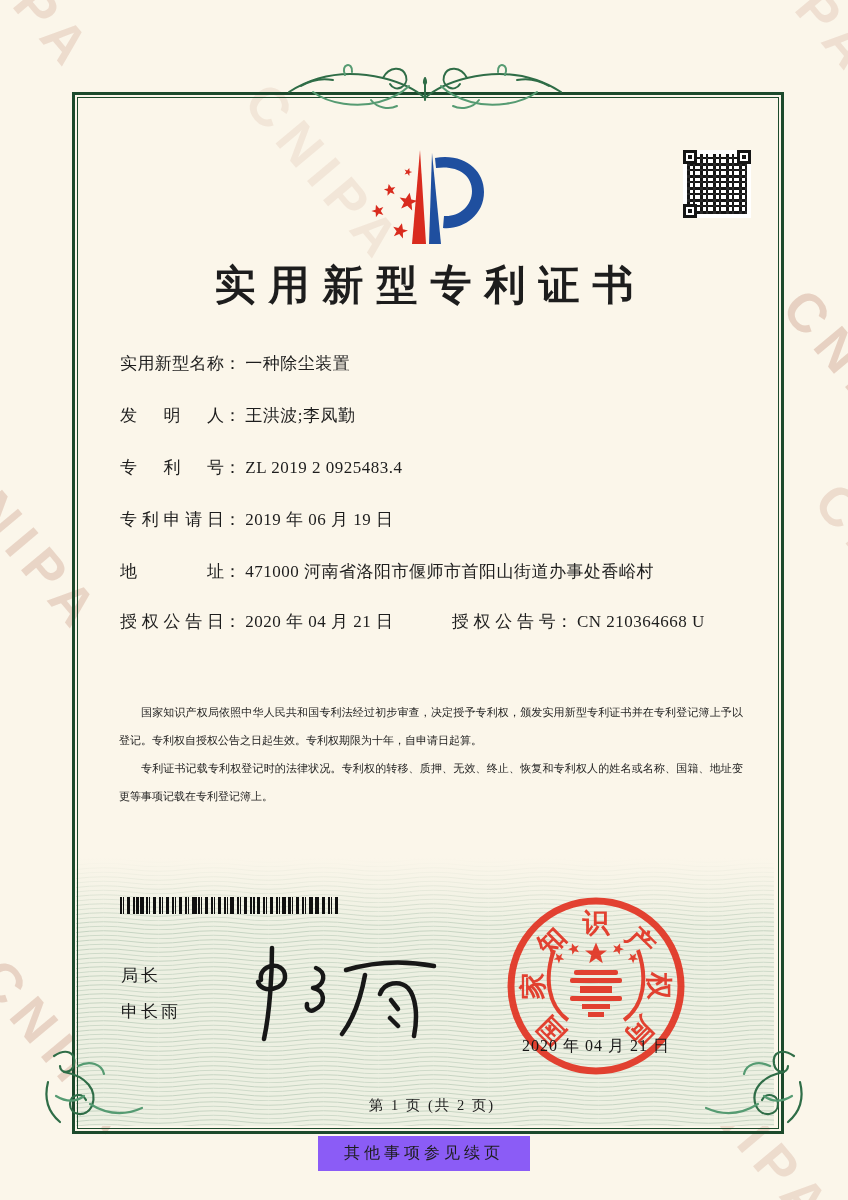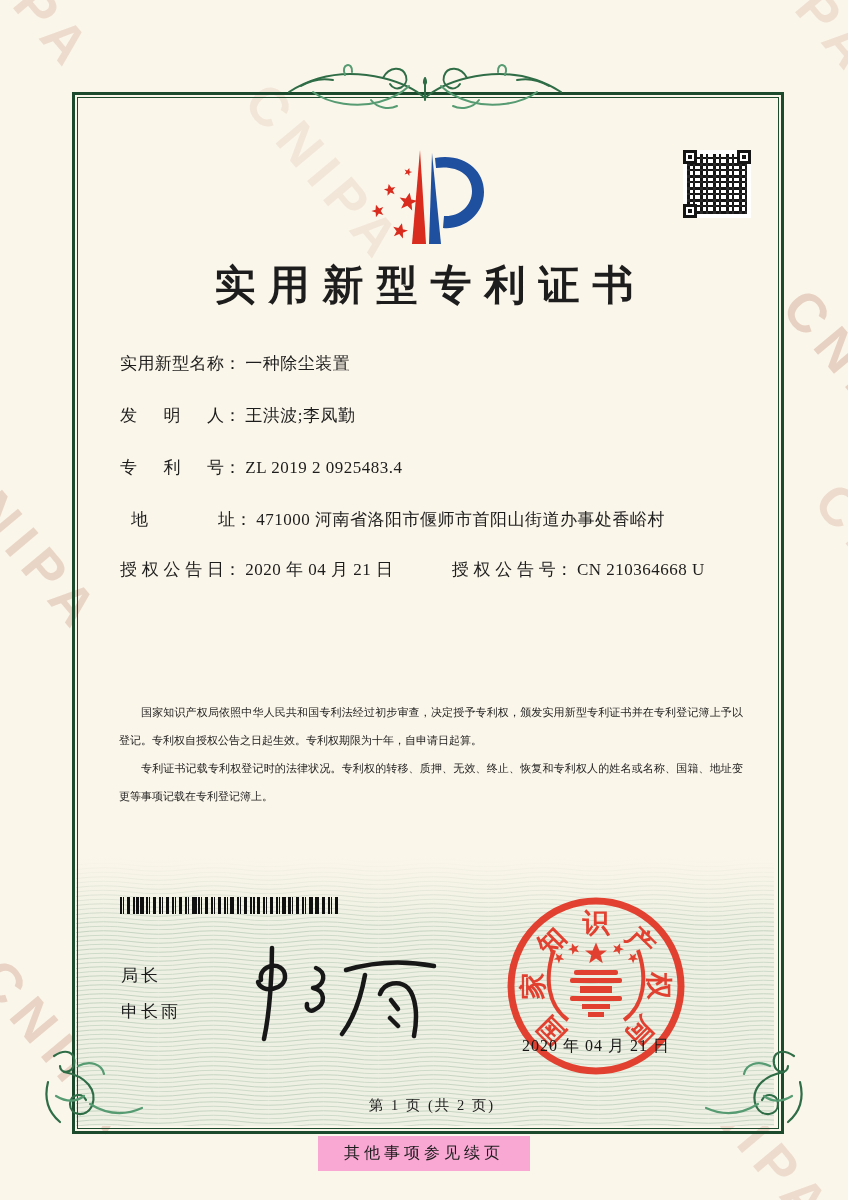--- a/index.html
+++ b/index.html
@@ -49,21 +49,21 @@
 
   .title{position:absolute;left:0;top:258px;width:100%;text-align:center;
          font-size:41px;font-weight:bold;letter-spacing:13px;text-indent:13px;z-index:5;}
 
   
   .fields{position:absolute;left:120px;top:352px;width:624px;font-size:17px;z-index:5;}
   .frow{margin-bottom:29px;white-space:nowrap;}
   .frow .lbl{display:inline-block;width:104px;text-align:justify;text-align-last:justify;vertical-align:bottom;}
   .frow .val{letter-spacing:.5px;}
   .frow .pair2{display:inline-block;margin-left:54px;}
-  .frow.addr{margin-bottom:27px;margin-left:11px;}
+  .frow.addr{margin-bottom:27px;}
 
   
   .body-text{position:absolute;left:119px;top:698px;width:624px;font-size:11px;
              line-height:28px;text-align:justify;z-index:5;}
   .body-text p{margin:0;text-indent:2em;}
 
   
   .barcode{position:absolute;left:120px;top:897px;width:218px;height:17px;z-index:5;
     background:
       repeating-linear-gradient(90deg,#101010 0 2px,transparent 2px 3px,#101010 3px 4px,transparent 4px 7px,#101010 7px 10px,transparent 10px 11px,transparent 11px 13px),
@@ -76,21 +76,21 @@
 
   
   .seal{position:absolute;left:502px;top:892px;width:188px;height:188px;z-index:6;}
   .seal-date{position:absolute;left:498px;top:1036px;width:196px;text-align:center;
              font-size:16px;letter-spacing:1px;color:#161616;z-index:7;}
 
   
   .page-num{position:absolute;left:8px;top:1096px;width:100%;text-align:center;
             font-size:14.5px;letter-spacing:2px;z-index:5;}
   .cont-note{position:absolute;left:50%;transform:translateX(-50%);top:1136px;
-             background:#f9a8d4;padding:7px 26px;font-size:16px;letter-spacing:4px;z-index:5;}
+             background:#8b5cf6;padding:7px 26px;font-size:16px;letter-spacing:4px;z-index:5;}
 </style>
 </head>
 <body>
 
 <div class="page">
 
   <div class="wm f1">CNIPA</div>
   <div class="wm f2">CNIPA</div>
   <div class="wm f3">CNIPA</div>
   <div class="wm f4">CNIPA</div>
@@ -180,20 +180,24 @@
       <span class="val">一种除尘装置</span>
     </div>
     <div class="frow">
       <span class="lbl">发明人</span><span>：</span>
       <span class="val">王洪波;李凤勤</span>
     </div>
     <div class="frow">
       <span class="lbl">专利号</span><span>：</span>
       <span class="val">ZL 2019 2 0925483.4</span>
     </div>
+    <div class="frow">
+      <span class="lbl">专利申请日</span><span>：</span>
+      <span class="val">2019 年 06 月 19 日</span>
+    </div>
     <div class="frow addr">
       <span class="lbl">地址</span><span>：</span>
       <span class="val">471000 河南省洛阳市偃师市首阳山街道办事处香峪村</span>
     </div>
     <div class="frow">
       <span class="lbl">授权公告日</span><span>：</span>
       <span class="val">2020 年 04 月 21 日</span>
       <span class="pair2">
         <span class="lbl">授权公告号</span><span>：</span>
         <span class="val">CN 210364668 U</span>

